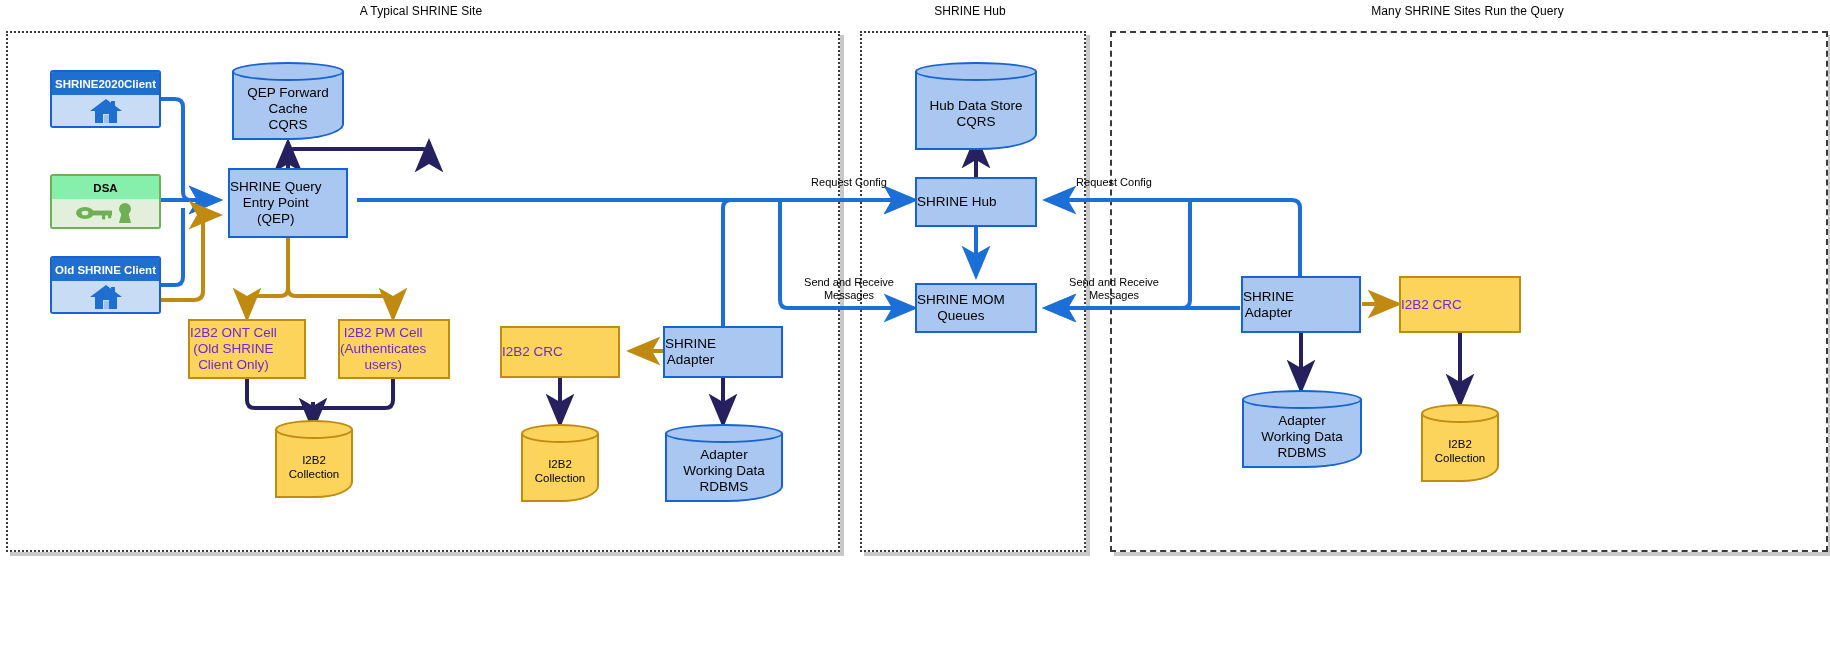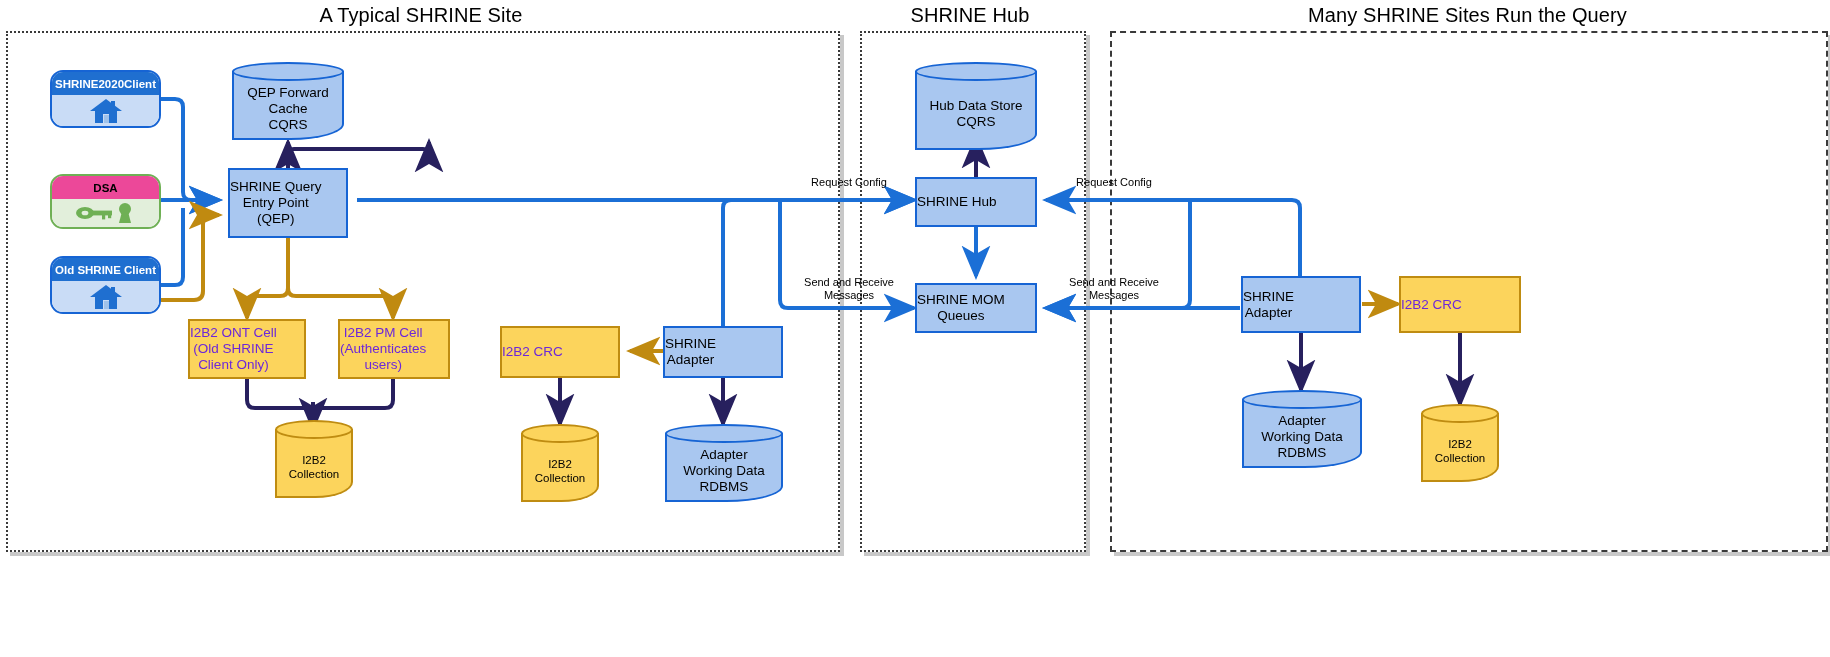--- a/index.html
+++ b/index.html
@@ -1,20 +1,20 @@
 <!DOCTYPE html>
 <html><head>
 <meta charset="utf-8">
 <style>
   html,body{margin:0;padding:0;background:#ffffff;}
   body{font-family:"Liberation Sans","DejaVu Sans",sans-serif;color:#000;}
   #stage{position:relative;width:1830px;height:657px;overflow:hidden;background:#fff;}
 
   .panel-title{
-    position:absolute;text-align:center;font-size:20px;color:#000;
+    position:absolute;text-align:center;font-size:12px;color:#000;
     letter-spacing:.1px;white-space:nowrap;
   }
 
   .panel{
     position:absolute;background:transparent;
     box-shadow:4px 4px 0 0 #c8c8c8;
   }
   .panel.dotted{border:2px dotted #3a3a3a;}
   .panel.dashed{border:2px dashed #3a3a3a;}
 
@@ -46,36 +46,36 @@
   }
   .cyl.blue .body{background:#a9c7f0;border-color:#1664d4;}
   .cyl.blue .top{background:#a9c7f0;border-color:#1664d4;}
   .cyl.yellow .body{background:#fcd45c;border-color:#bf8c11;}
   .cyl.yellow .top{background:#fcd45c;border-color:#bf8c11;}
   .cyl .lbl{color:#000;}
   .cyl.small .lbl{font-size:11.5px;line-height:14px;}
 
   
   .card{
-    position:absolute;box-sizing:border-box;border-radius:13px;
+    position:absolute;box-sizing:border-box;border-radius:3px;
     overflow:hidden;z-index:6;
   }
   .card .hdr{
     height:23px;display:flex;align-items:center;justify-content:center;
     font-size:11.5px;font-weight:bold;box-sizing:border-box;
   }
   .card .bdy{
     position:absolute;left:0;right:0;top:23px;bottom:0;
     display:flex;align-items:center;justify-content:center;
   }
   .card.clientcard{border:2px solid #1664d4;}
   .card.clientcard .hdr{background:#1f6fd0;color:#fff;}
   .card.clientcard .bdy{background:#c9dcf6;}
   .card.dsacard{border:2px solid #6fb055;}
-  .card.dsacard .hdr{background:#ec4899;color:#000;font-weight:bold;}
+  .card.dsacard .hdr{background:#86efac;color:#000;font-weight:bold;}
   .card.dsacard .bdy{background:#e2efdb;}
 
   
   .edge-label{
     position:absolute;font-size:11px;line-height:13px;text-align:center;
     color:#000;z-index:9;white-space:pre-line;background:transparent;
   }
 
   svg.wires{position:absolute;left:0;top:0;width:1830px;height:657px;z-index:4;pointer-events:none;}
 </style>

